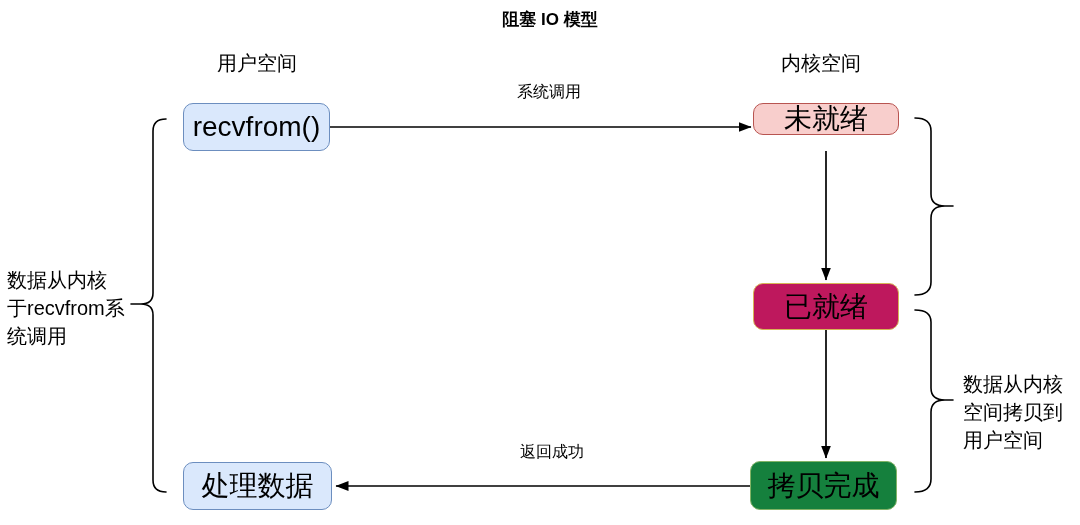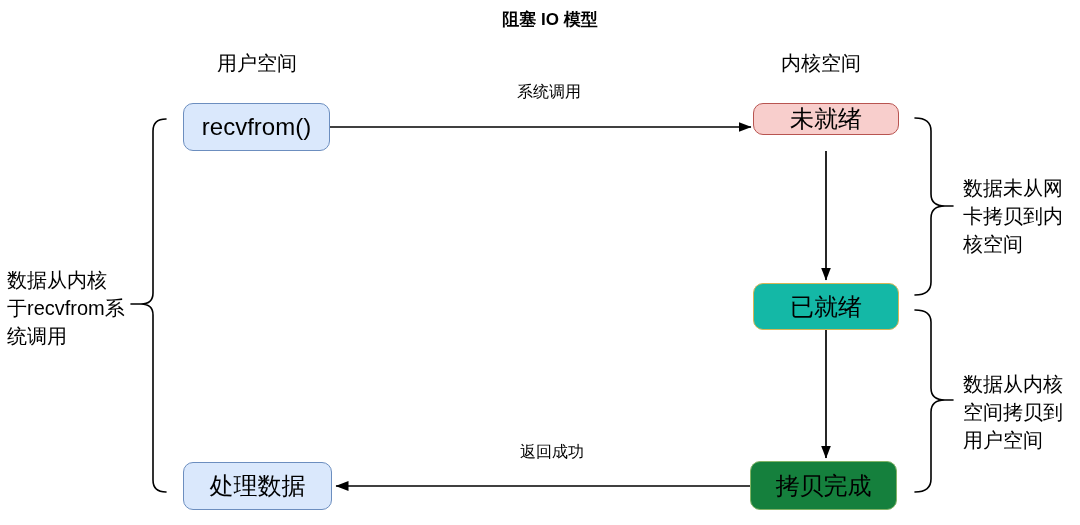--- a/index.html
+++ b/index.html
@@ -12,21 +12,21 @@
     position:absolute;left:550px;top:8px;transform:translateX(-50%);
     font-size:17px;font-weight:bold;white-space:nowrap;
   }
   .lane-label{
     position:absolute;transform:translateX(-50%);
     font-size:20px;white-space:nowrap;
   }
   .node{
     position:absolute;box-sizing:border-box;border:1.6px solid #000;
     border-radius:10px;display:flex;align-items:center;justify-content:center;
-    font-size:24px;white-space:nowrap;
+    font-size:28px;white-space:nowrap;
   }
   .edge-label{
     position:absolute;transform:translateX(-50%);
     font-size:16px;white-space:nowrap;
   }
   .annot{
     position:absolute;font-size:20px;line-height:28px;white-space:pre-line;
   }
   svg.overlay{position:absolute;left:0;top:0;pointer-events:none;}
 </style>
@@ -63,38 +63,35 @@
   </svg>
 
   <div class="node" style="left: 183px; top: 103px; width: 147px; height: 48px; background: rgb(218, 232, 252); border-color: rgb(108, 142, 191);">
     <span>recvfrom()</span>
   </div>
 
   <div class="node" style="left: 753px; top: 103px; width: 146px; height: 32px; background: rgb(248, 206, 204); border-color: rgb(184, 84, 80);">
     <span>未就绪</span>
   </div>
 
-  <div class="node" style="left: 753px; top: 283px; width: 146px; height: 47px; background: #14b8a6; border-color: rgb(214, 182, 86);">
+  <div class="node" style="left: 753px; top: 283px; width: 146px; height: 47px; background: #be185d; border-color: rgb(214, 182, 86);">
     <span>已就绪</span>
   </div>
 
   <div class="node" style="left: 750px; top: 461px; width: 147px; height: 49px; background: #15803d; border-color: rgb(130, 179, 102);">
     <span>拷贝完成</span>
   </div>
 
   <div class="node" style="left: 183px; top: 462px; width: 149px; height: 48px; background: rgb(218, 232, 252); border-color: rgb(108, 142, 191); text-align: center;">
     <span>处理数据</span>
   </div>
 
   <div class="edge-label" style="left:549px;top:82px">系统调用</div>
   <div class="edge-label" style="left:552px;top:442px">返回成功</div>
 
   <div class="annot" style="left:7px;top:266px;width:130px">数据从内核
 于recvfrom系
 统调用</div>
-  <div class="annot" style="left:963px;top:174px;width:110px">数据未从网
-卡拷贝到内
-核空间</div>
   <div class="annot" style="left:963px;top:370px;width:110px">数据从内核
 空间拷贝到
 用户空间</div>
 
 </div>
 
 </body></html>

